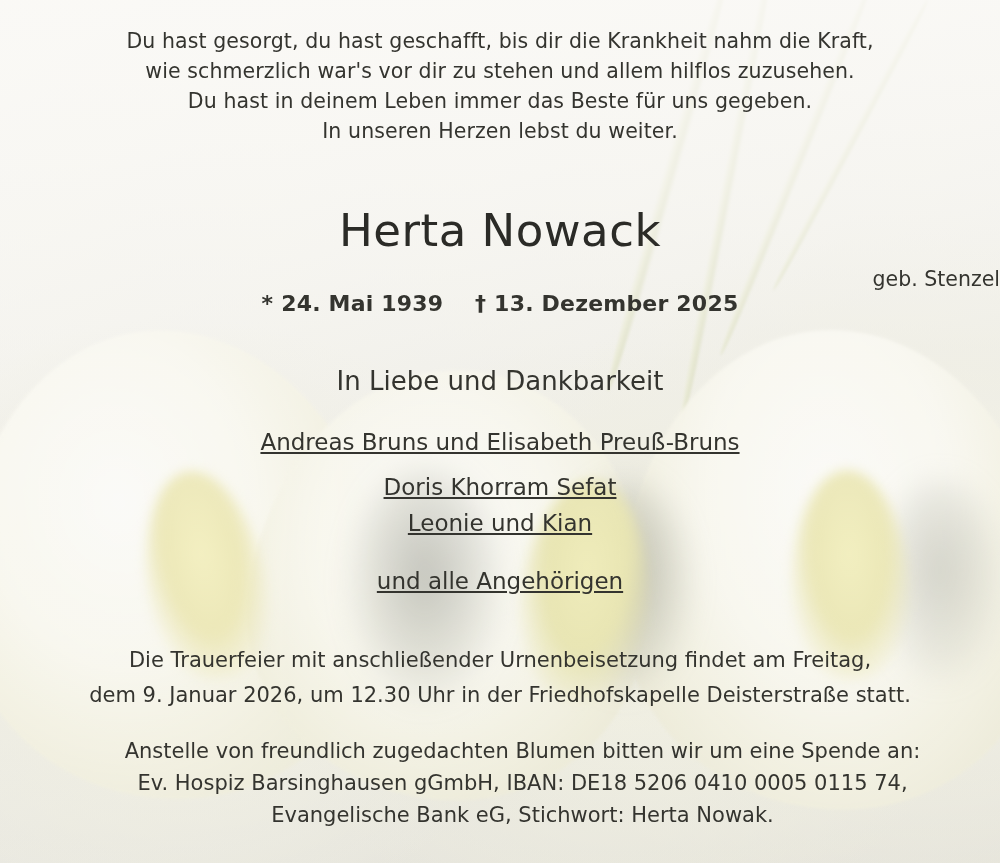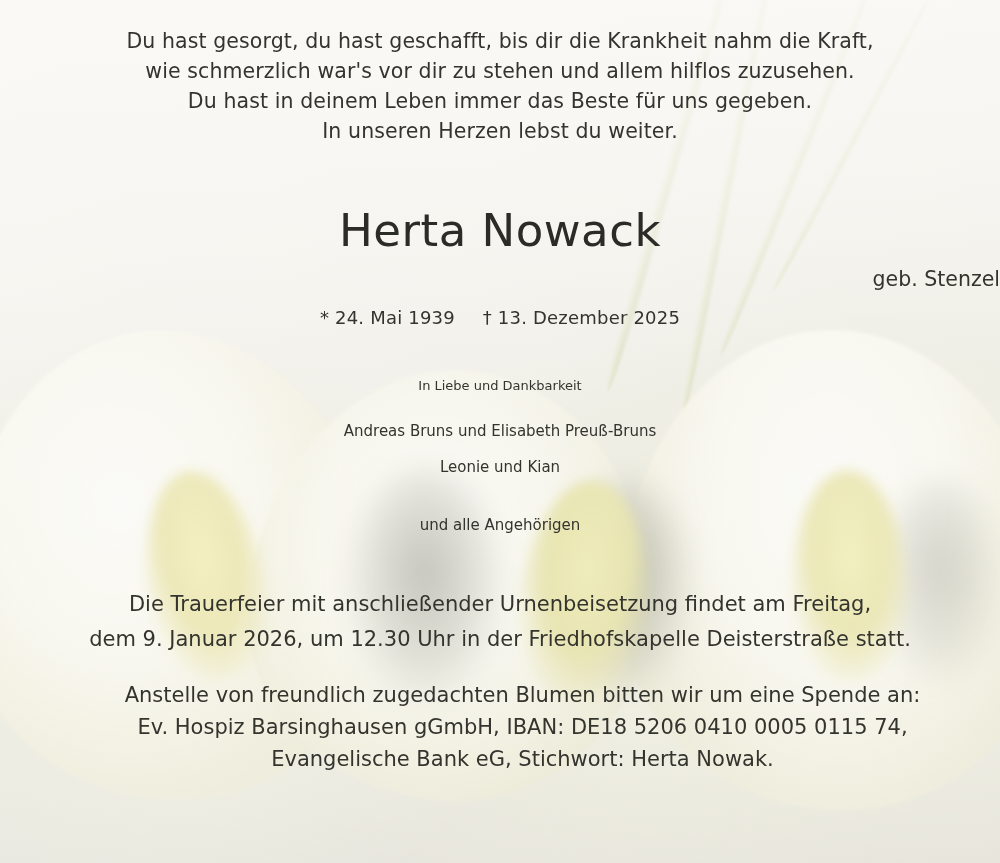--- a/index.html
+++ b/index.html
@@ -133,35 +133,36 @@
     letter-spacing: .5px;
     font-weight: 400;
     color: #2b2b27;
   }
   .maiden {
     margin-top: 10px;
     font-size: 20.5px;
     text-align: right;
   }
   .dates {
-    margin-top: 16px;
-    font-size: 18px;
+    font-size: 22px;
     letter-spacing: .2px;
+    font-weight: bold;
   }
   .dates .sep { display: inline-block; width: 16px; }
 
   .dedication {
     margin-top: 50px;
-    font-size: 13px;
+    font-size: 26px;
   }
 
   .family {
-    margin-top: 20px;
-    font-size: 15px;
+    margin-top: 28px;
+    font-size: 23px;
     line-height: 36px;
+    text-decoration: underline;
   }
   .family .line2 { margin-top: 9px; }
   .family .line3 { margin-top: 0; }
   .family .line4 { margin-top: 22px; }
 
   .ceremony {
     margin-top: 44px;
     font-size: 21px;
     line-height: 35px;
   }
@@ -210,20 +211,21 @@
     <div class="dates">
       <span>* 24. Mai 1939</span>
       <span class="sep"></span>
       <span>† 13. Dezember 2025</span>
     </div>
 
     <div class="dedication">In Liebe und Dankbarkeit</div>
 
     <div class="family">
       <div class="line1">Andreas Bruns und Elisabeth Preuß-Bruns</div>
+      <div class="line2">Doris Khorram Sefat</div>
       <div class="line3">Leonie und Kian</div>
       <div class="line4">und alle Angehörigen</div>
     </div>
 
     <div class="ceremony">
       <div>Die Trauerfeier mit anschließender Urnenbeisetzung findet am Freitag,</div>
       <div>dem 9. Januar 2026, um 12.30 Uhr in der Friedhofskapelle Deisterstraße statt.</div>
     </div>
 
     <div class="donation">

